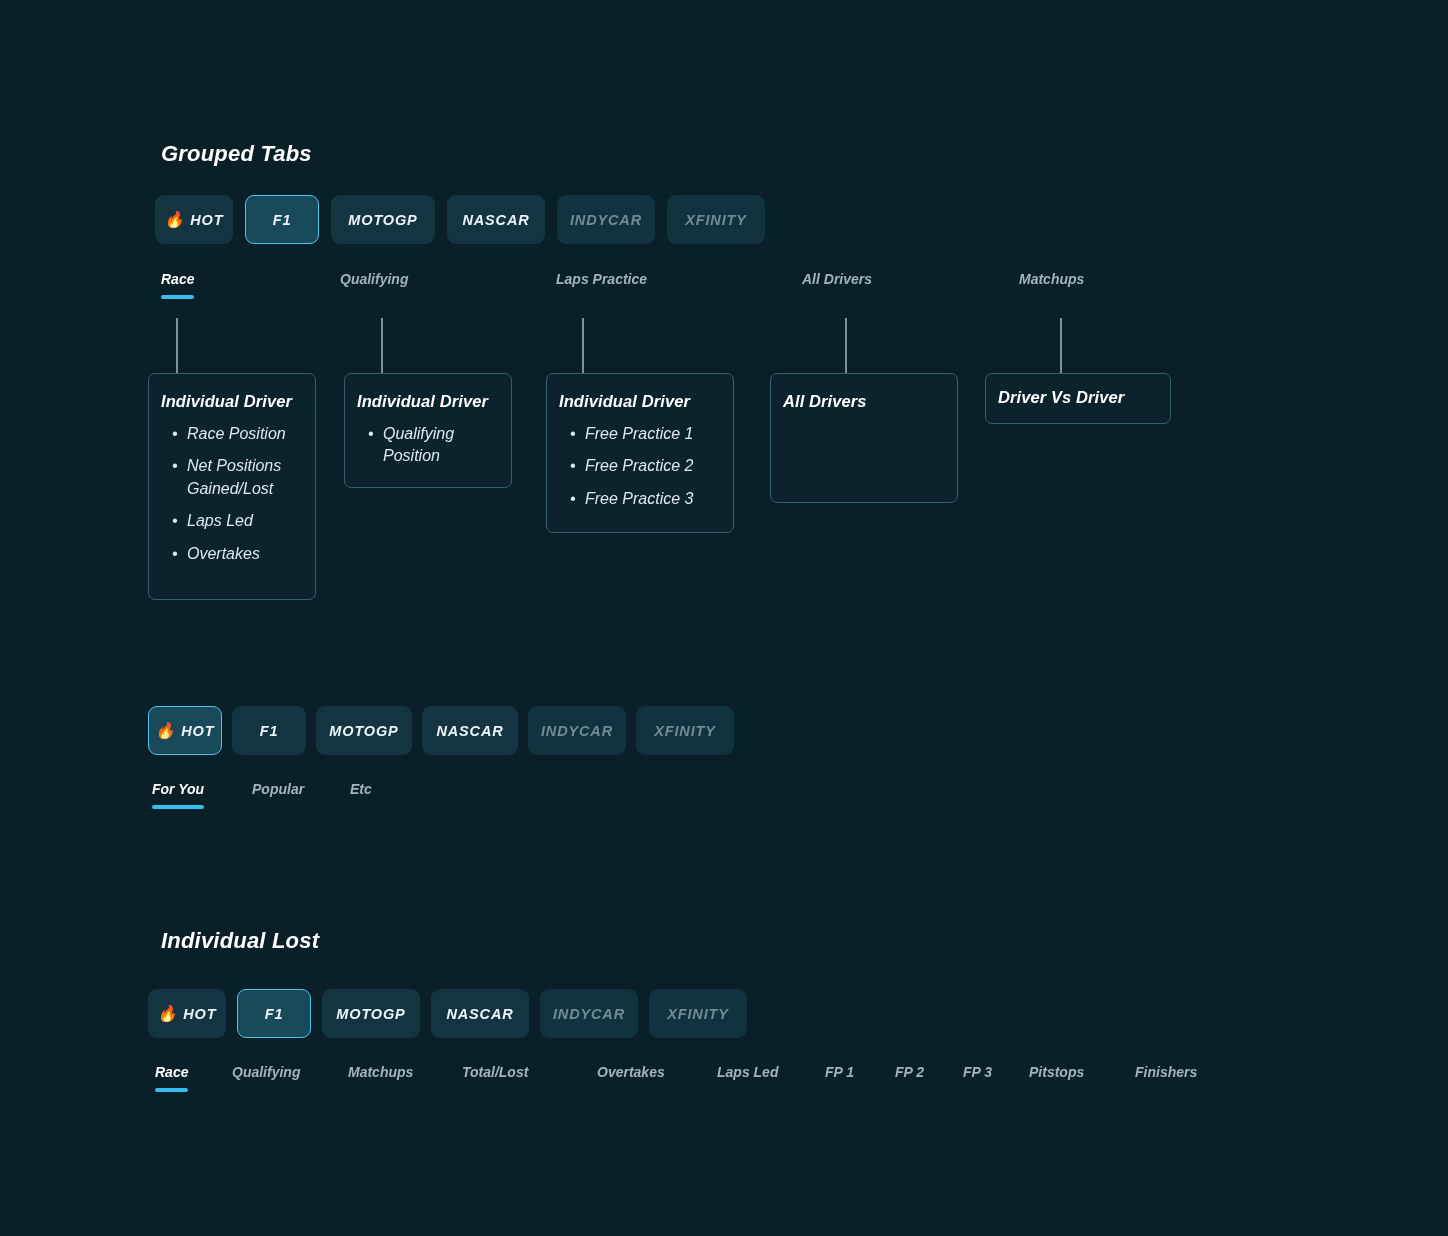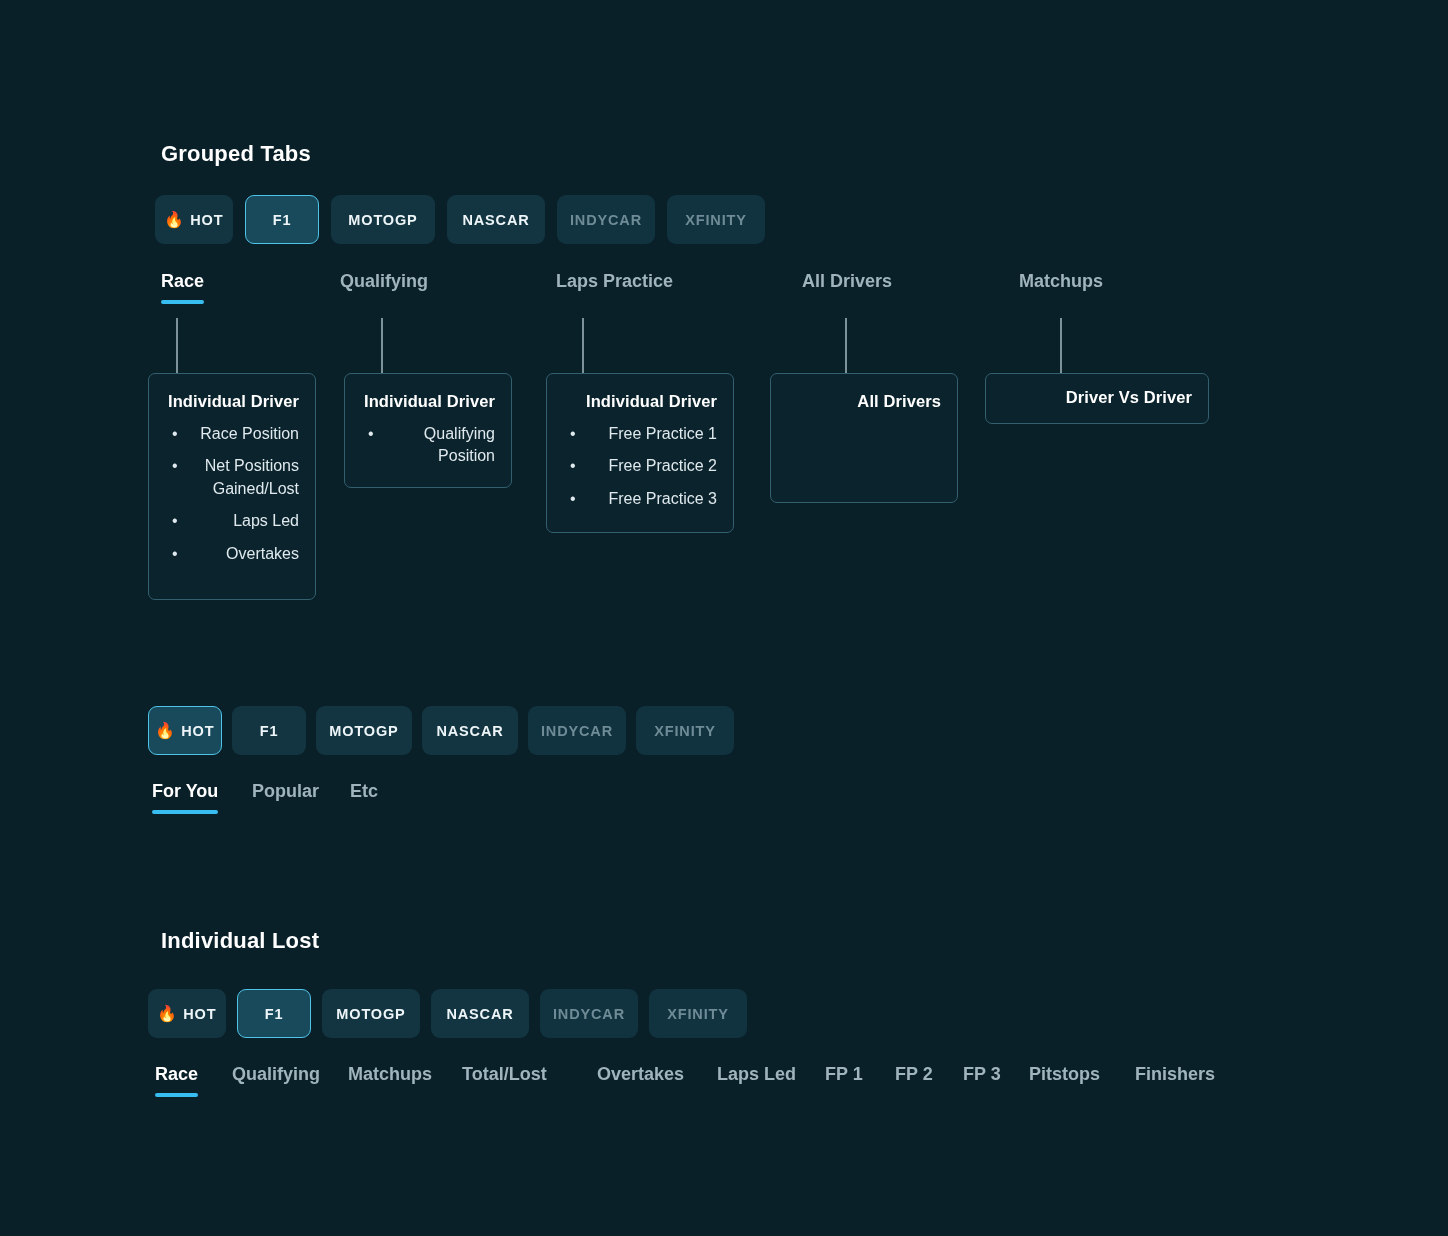--- a/index.html
+++ b/index.html
@@ -5,21 +5,21 @@
   * { box-sizing: border-box; margin: 0; padding: 0; }
 
   html, body {
     width: 1448px;
     height: 1236px;
     background: #0a2029;
     font-family: "Liberation Sans", sans-serif;
     -webkit-font-smoothing: antialiased;
   }
 
-  .page { position: relative; width: 1448px; height: 1236px; overflow: hidden; }
+  .page { position: relative; width: 1448px; height: 1236px; overflow: hidden; font-style: italic; }
 
   
   .section-title {
     position: absolute;
     left: 161px;
     color: #ffffff;
     font-size: 22px;
     font-weight: 600;
     letter-spacing: .2px;
     white-space: nowrap;
@@ -57,21 +57,21 @@
     line-height: 1;
     display: inline-block;
   }
 
   
   .subtab-row { position: absolute; }
   .subtab {
     position: absolute;
     top: 0;
     color: #9fb4bd;
-    font-size: 18px;
+    font-size: 14px;
     font-weight: 700;
     white-space: nowrap;
     padding-bottom: 12px;
   }
   .subtab.active { color: #ffffff; }
   .subtab.active::after {
     content: "";
     position: absolute;
     left: 0;
     bottom: 0;
@@ -88,21 +88,20 @@
     background: #7d929b;
   }
 
   
   .card {
     position: absolute;
     border: 1px solid #33606f;
     border-radius: 7px;
     background: #0b232c;
     padding: 18px 16px 16px 12px;
-    text-align: right;
   }
   .card-title {
     color: #ffffff;
     font-size: 16.5px;
     font-weight: 700;
     margin-bottom: 12px;
     padding-left: 0px;
     letter-spacing: .1px;
   }
   .card ul { list-style: none; }
@@ -186,21 +185,21 @@
       <div class="card-title">Individual Driver</div>
       <ul>
         <li>Free Practice 1</li>
         <li>Free Practice 2</li>
         <li>Free Practice 3</li>
       </ul>
     </div>
   <div class="card" id="card-3" style="left:770px; top:373px; width:188px; height:130px;">
       <div class="card-title">All Drivers</div>
     </div>
-  <div class="card" id="card-4" style="left:985px; top:373px; width:224px; height:51px; padding-top:14px;">
+  <div class="card" id="card-4" style="left:985px; top:373px; width:186px; height:51px; padding-top:14px;">
       <div class="card-title" style="margin-bottom: 0px;">Driver Vs Driver</div>
     </div>
 
   <div class="pill-row" id="hot-pills" style="left:148px; top:706px; gap:10px;">
       <div class="pill selected" style="width: 74px;">
         <span class="flame">🔥</span>
         <span>HOT</span>
       </div>
       <div class="pill" style="width: 74px;">
         <span>F1</span>

